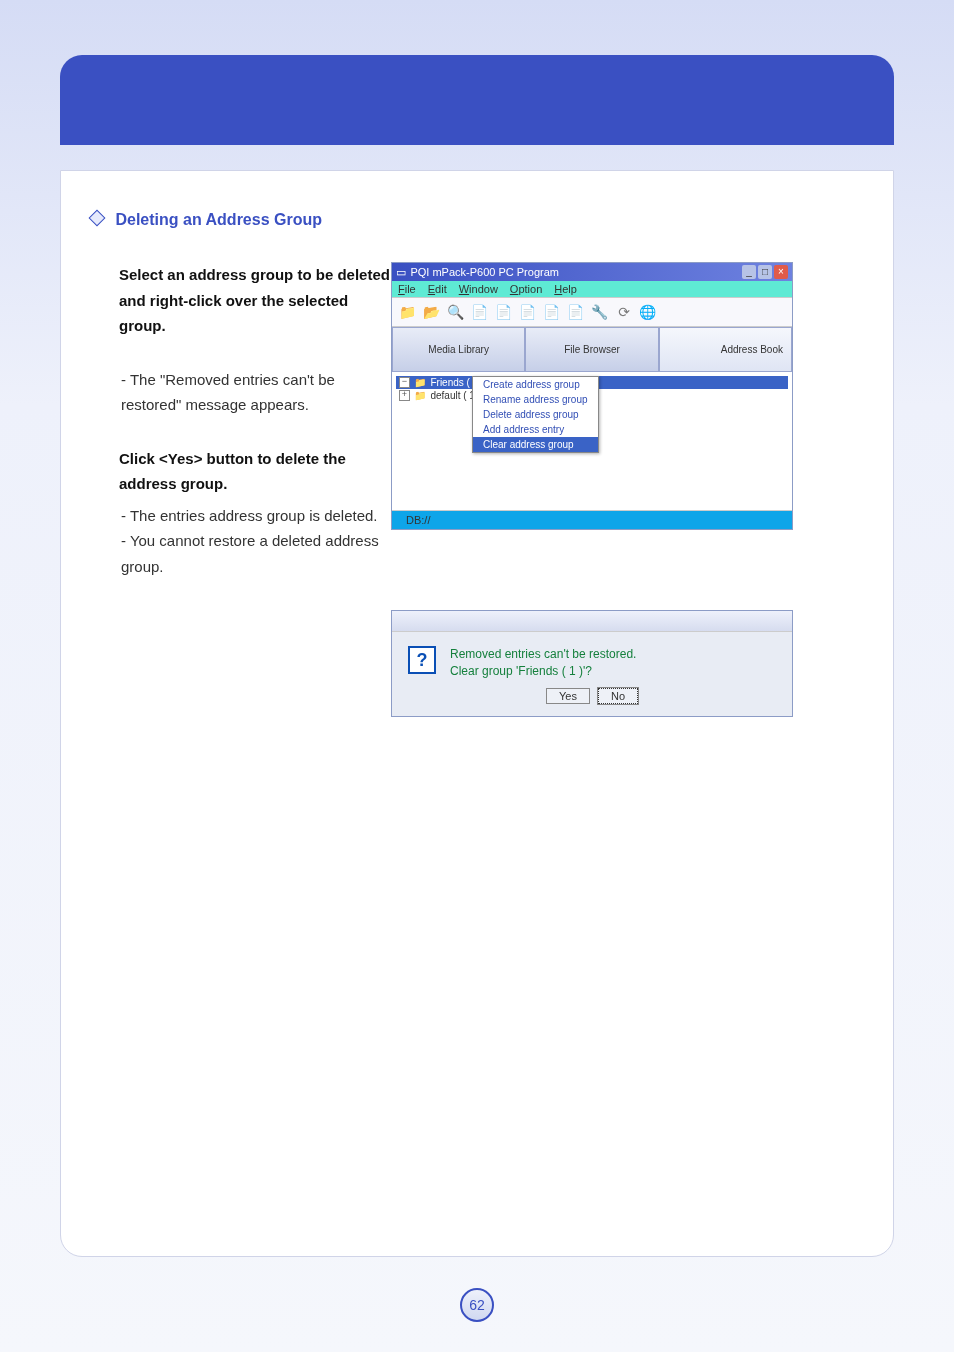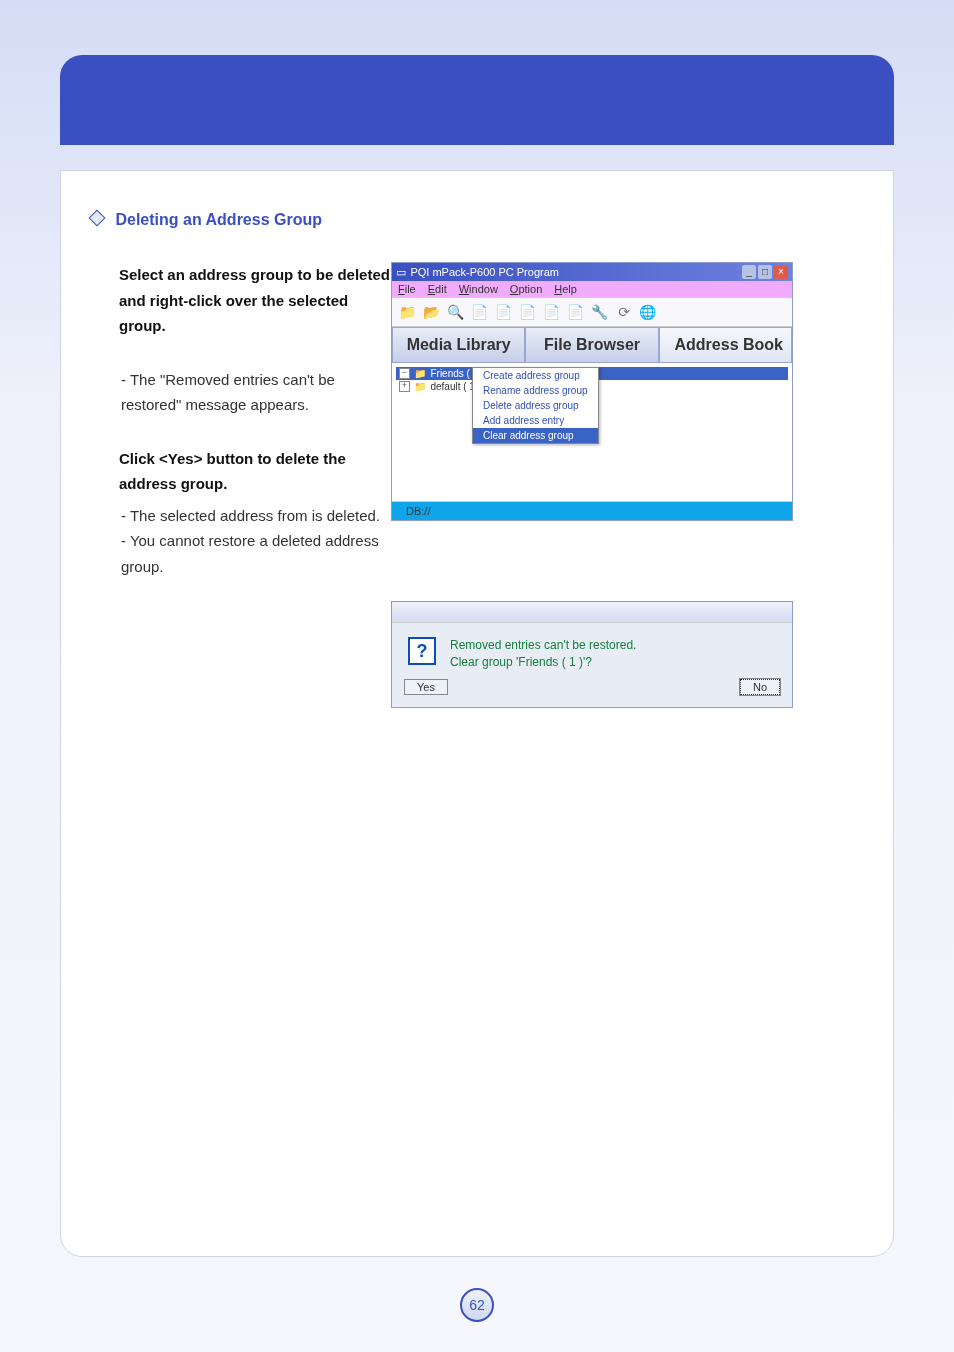--- a/index.html
+++ b/index.html
@@ -106,21 +106,21 @@
     line-height: 14px;
     text-align: center;
     border-radius: 2px;
   }
   .sysbtn .min { background: #b7c3e6; color: #333; }
   .sysbtn .max { background: #b7c3e6; color: #333; }
   .sysbtn .close { background: #e05b4a; color: #fff; }
   .menu-bar {
     display: flex;
     gap: 12px;
-    background: #f0abfc;
+    background: #5eead4;
     padding: 2px 6px;
     color: #333;
   }
   .menu-bar span { text-decoration: underline; text-decoration-color: transparent; }
   .menu-bar span::first-letter { text-decoration: underline; }
   .toolbar {
     display: flex;
     gap: 4px;
     background: #f8f8fc;
     padding: 4px 6px;
@@ -135,27 +135,27 @@
     align-items: center;
     justify-content: center;
     font-size: 14px;
   }
   .tab-row {
     display: flex;
     background: #c6cfe8;
   }
   .tab {
     flex: 1;
-    padding: 8px 8px;
+    padding: 16px 8px;
     text-align: center;
     background: linear-gradient(#e8ecf7, #c6cfe8);
     border: 1px solid #9aa6cf;
     color: #333;
-    font-weight: bold;
-    font-size: 16px;
+    font-weight: normal;
+    font-size: 10px;
   }
   .tab.active {
     background: linear-gradient(#f5f7fc, #dfe5f4);
     color: #333;
     text-align: right;
   }
   .tree-area {
     background: #fff;
     height: 130px;
     position: relative;
@@ -242,21 +242,21 @@
     justify-content: center;
     background: #fff;
   }
   .dialog-text {
     color: #15803d;
     font-size: 12px;
     line-height: 1.4;
   }
   .dialog-buttons {
     display: flex;
-    justify-content: space-between;
+    justify-content: center;
     gap: 8px;
     padding: 0 12px 12px 12px;
   }
   .dialog-buttons button {
     font-size: 11px;
     padding: 1px 12px;
     background: #eef1f7;
     border: 1px solid #888;
     color: #333;
   }
@@ -301,21 +301,21 @@
       <div class="step-block">
         <div class="step-bold">Select an address group to be deleted and right-click over the selected group.</div>
       </div>
 
       <div class="step-block">
         <div class="step-detail">- The "Removed entries can't be restored" message appears.</div>
       </div>
 
       <div class="step-block">
         <div class="step-bold">Click &lt;Yes&gt; button to delete the address group.</div>
-        <div class="step-detail">- The selected address from is deleted.</div>
+        <div class="step-detail">- The entries address group is deleted.</div>
         <div class="step-detail">- You cannot restore a deleted address group.</div>
       </div>
 
     </div>
 
     <div class="right-col">
 
       <div class="app-window">
         <div class="title-bar">
           <div class="left">

